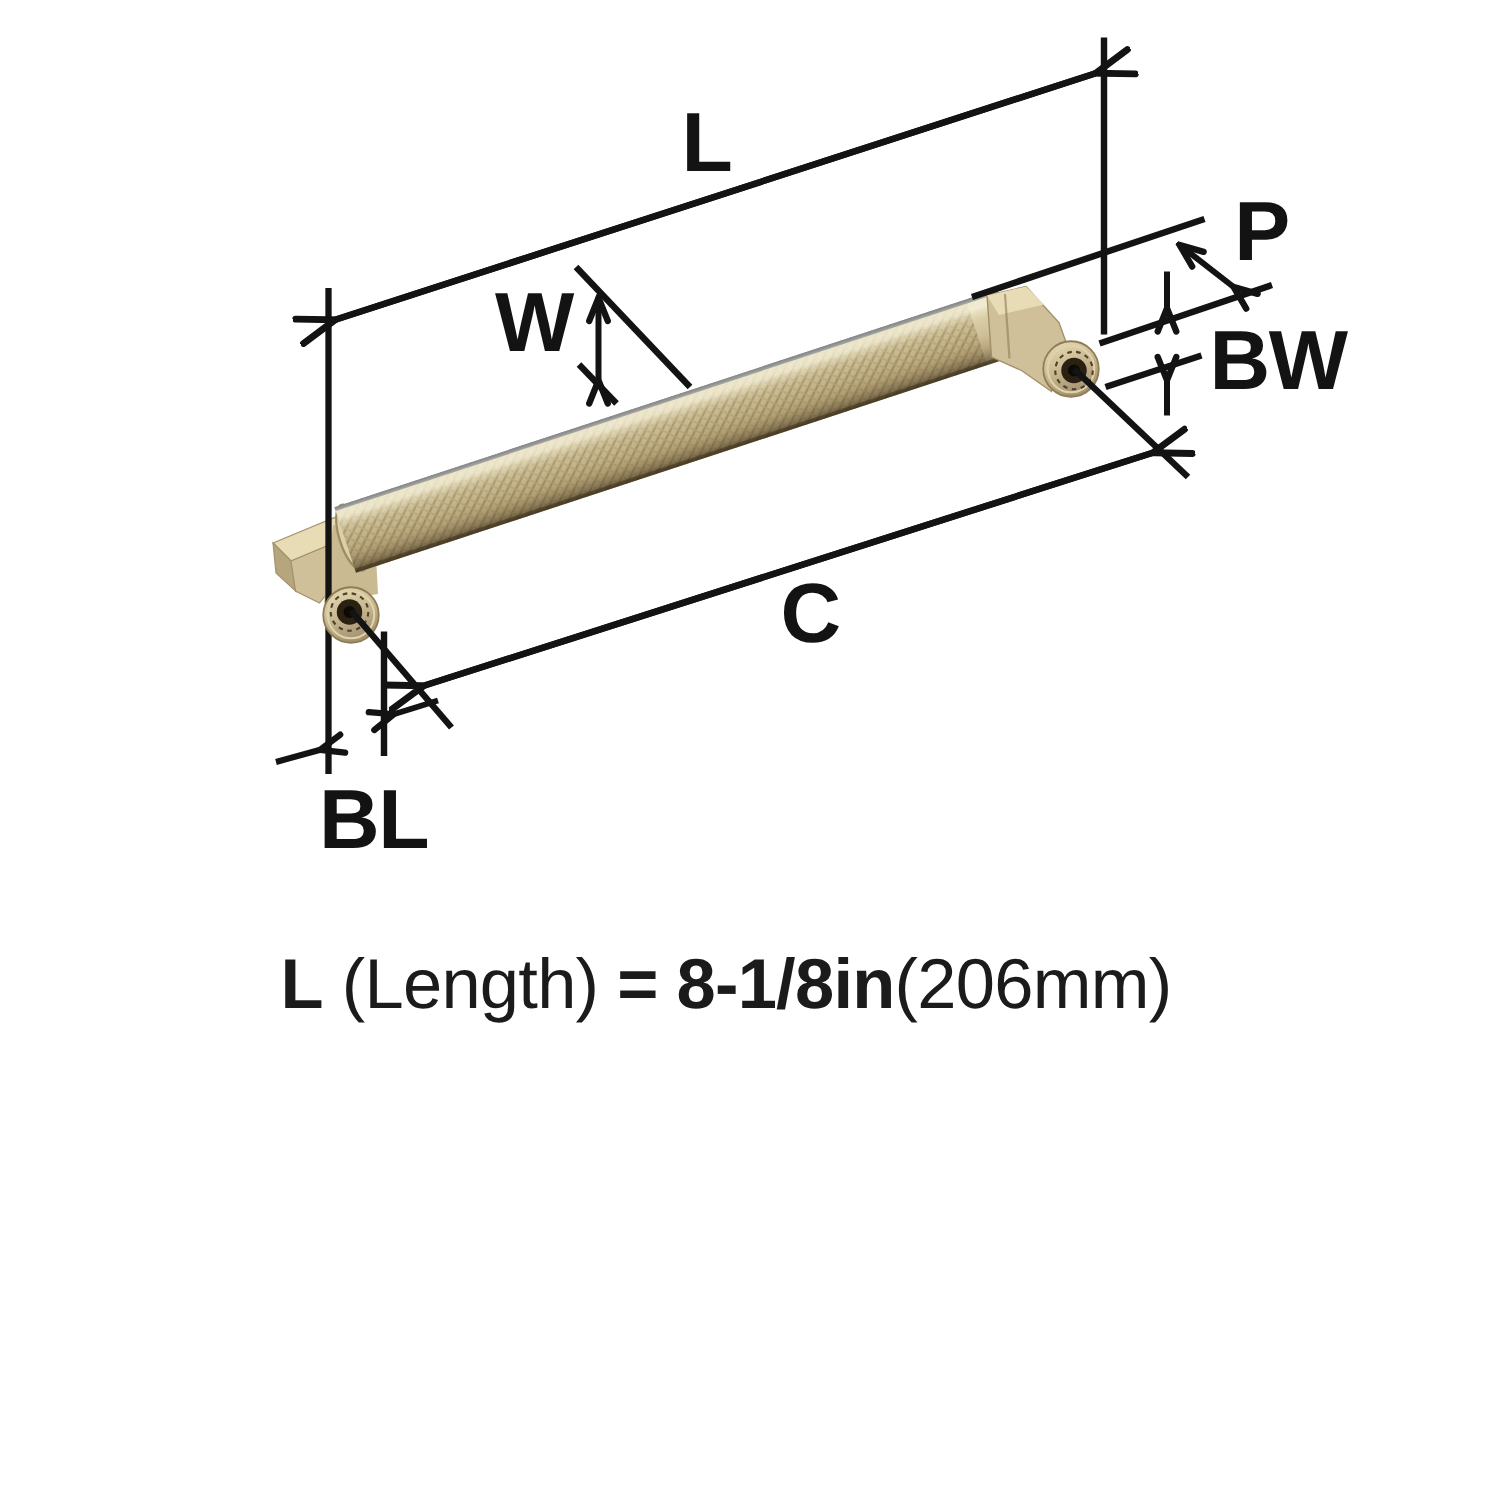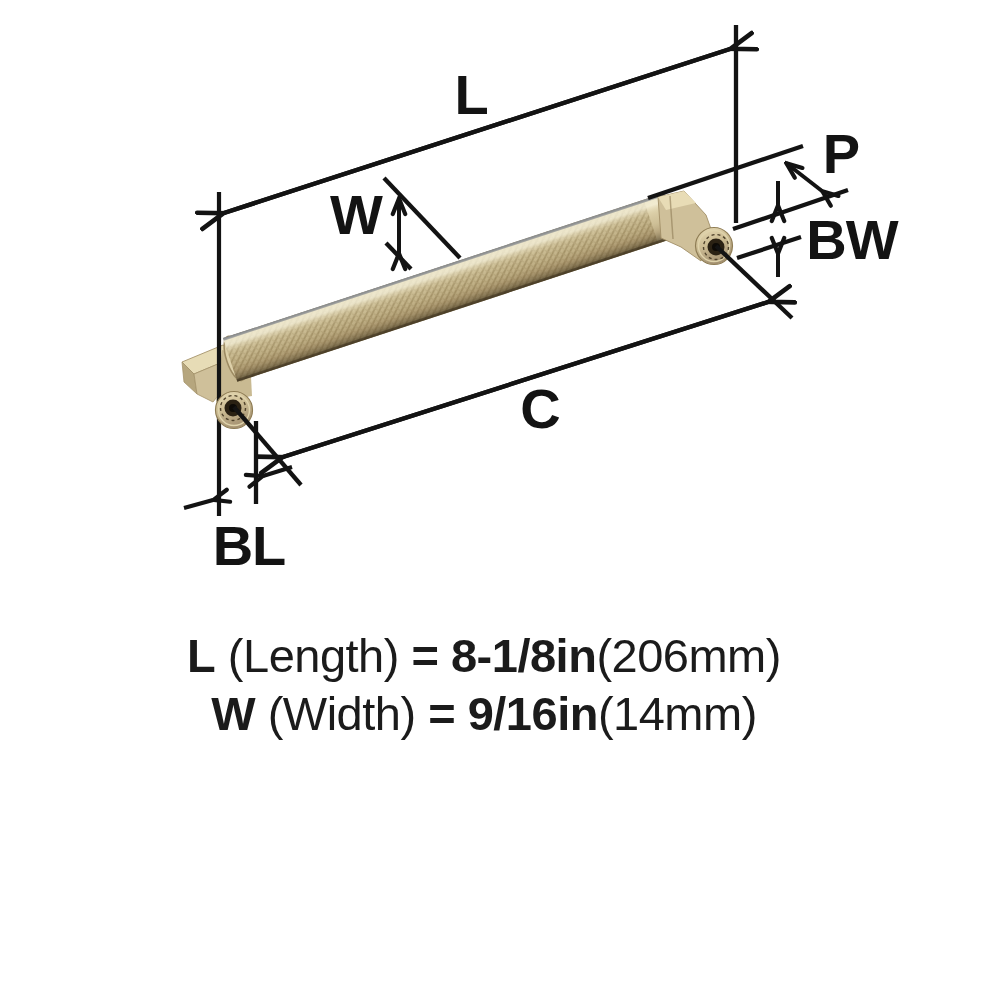--- a/index.html
+++ b/index.html
@@ -164,25 +164,19 @@
 
   <div class="spec-block">
 
     <div class="spec-line">
       <span class="b">L</span>
       <span class="r">(Length)</span>
       <span class="b">=</span>
       <span class="vm"><span class="b">8-1/8in</span><span class="r">(206mm)</span></span>
     </div>
 
-    <div class="spec-line">
-      <span class="b">W</span>
-      <span class="r">(Width)</span>
-      <span class="b">=</span>
-      <span class="vm"><span class="b">9/16in</span><span class="r">(14mm)</span></span>
-    </div>
 
 
 
 
 
   </div>
 </div>
 
 </body></html>

